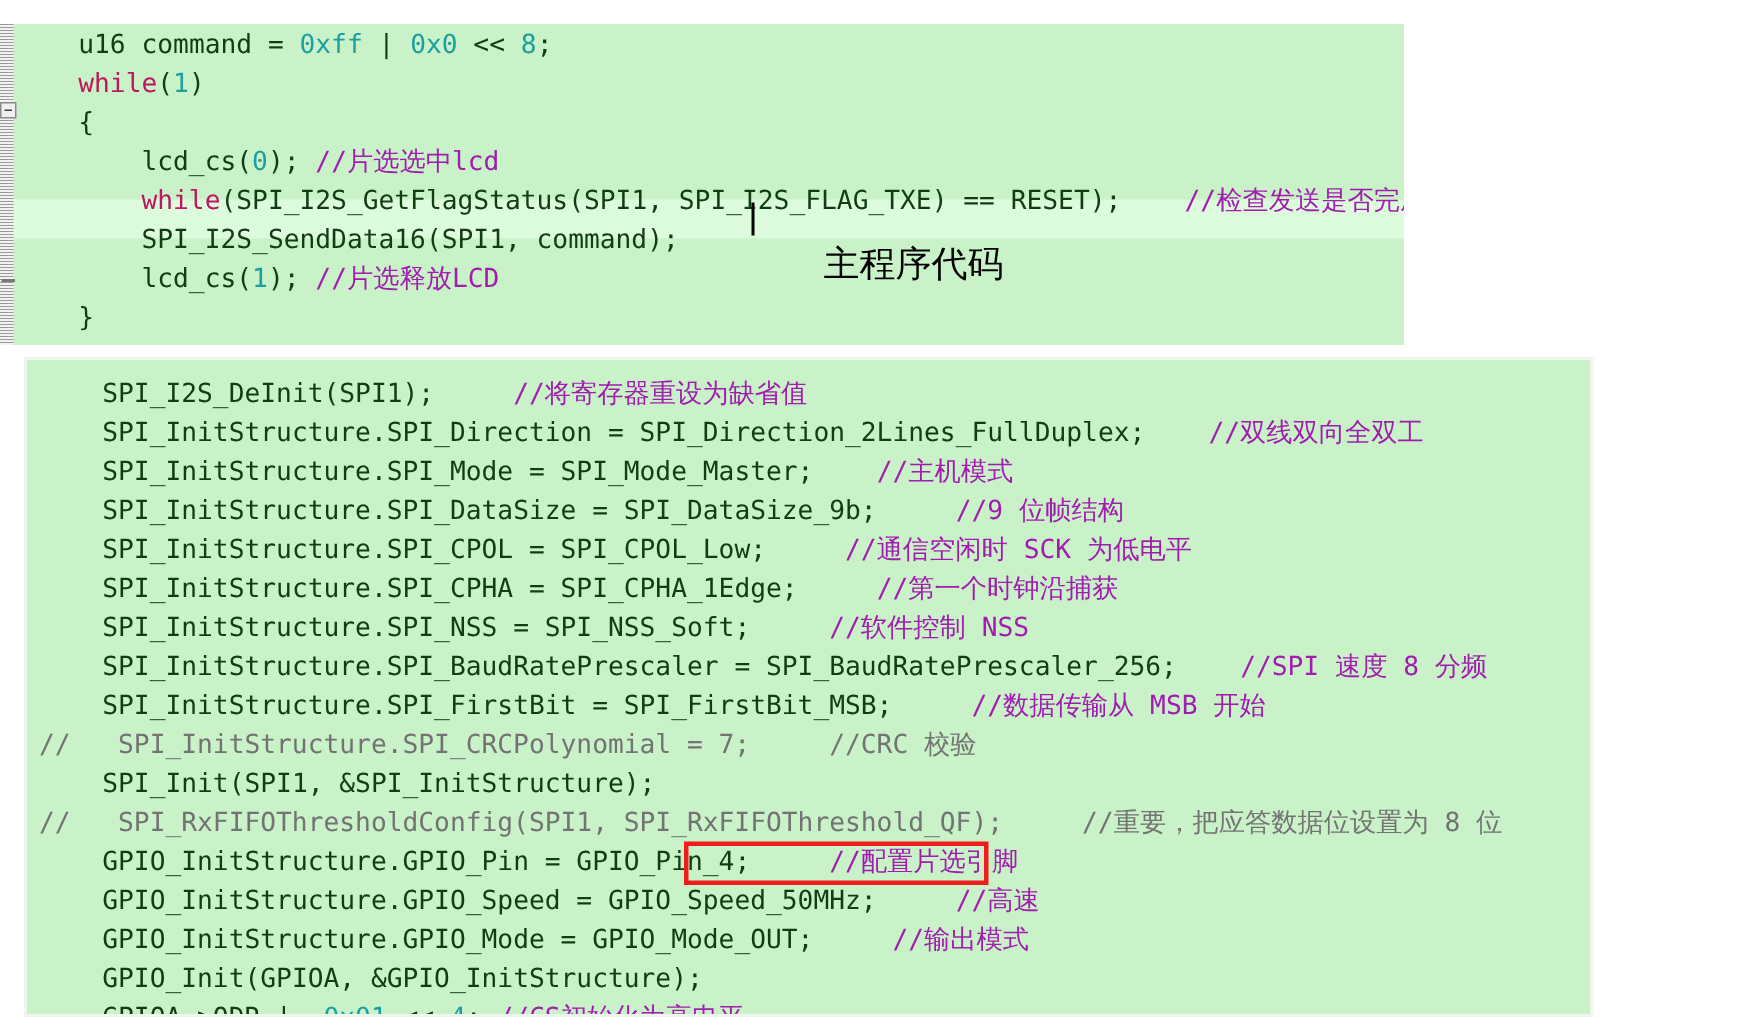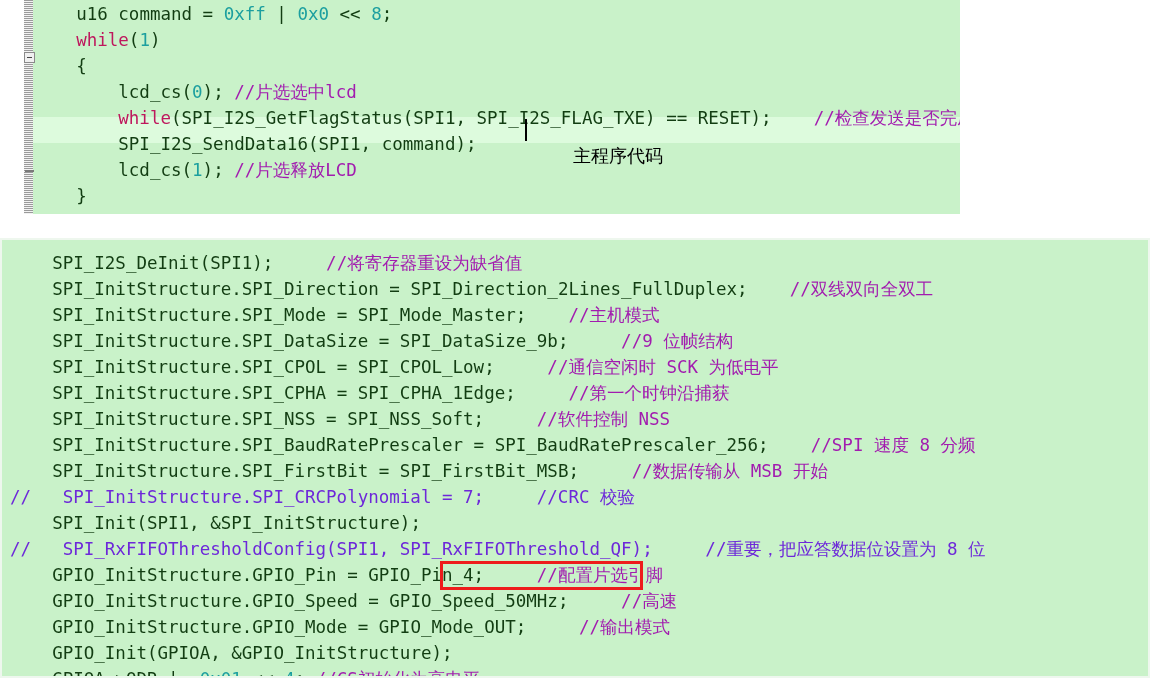--- a/index.html
+++ b/index.html
@@ -25,32 +25,31 @@
   .code-panel {
     position: absolute;
     background: #c9f2c9;
     overflow: hidden;
     box-sizing: border-box;
   }
 
   
   #panel-main {
     left: 0;
-    top: 0;
+    top: 16px;
     width: 936px;
     height: 216px;
     border-bottom: 2px solid #ffffff;
-    margin-left: 24px;
   }
 
   
   #panel-init {
-    left: 0;
+    left: 16px;
     top: 238px;
-    width: 1150px;
+    width: 1046px;
     height: 440px;
     border: 2px solid #eef7ee;
   }
 
   
   .gutter {
     position: absolute;
     left: 0;
     top: 0;
     width: 9px;
@@ -119,32 +118,32 @@
     top: 10px;
   }
 
   .ln { display: block; height: 26px; }
 
   
   .kw      { color: #be185d; }           
   .num     { color: #1c9f9f; }           
   .cmt     { color: #a21caf; }           
   .plain   { color: #123d12; }           
-  .dis     { color: #6d28d9; }           
+  .dis     { color: #737373; }           
 
   
   .anno {
     position: absolute;
     font-family: "DejaVu Sans", "Liberation Sans", sans-serif;
     white-space: nowrap;
   }
   #anno-main {
     left: 549px;
     top: 144px;
-    font-size: 18px;
+    font-size: 24px;
     color: #000000;
     font-weight: 400;
   }
 
   
   #red-box {
     position: absolute;
     left: 438px;
     top: 321px;
     width: 203px;

